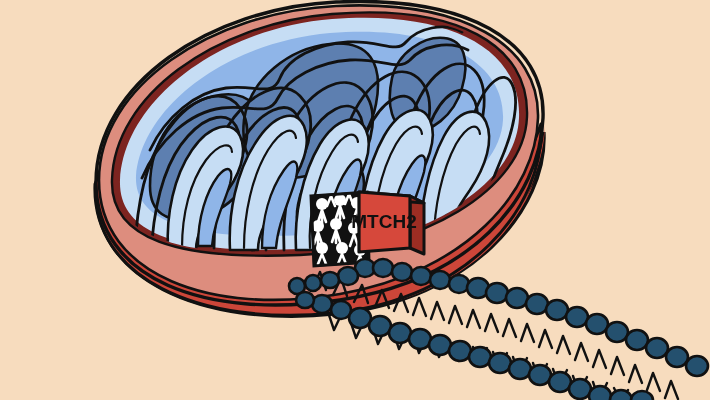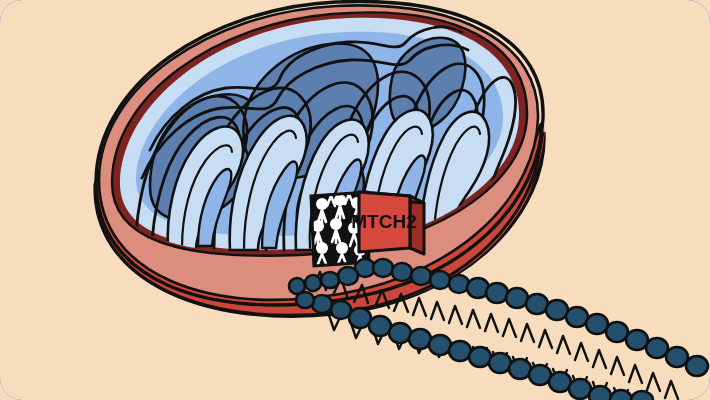--- a/index.html
+++ b/index.html
@@ -8,21 +8,20 @@
     padding: 0;
     background: #f7dcbe;
   }
   #stage {
     position: relative;
     width: 710px;
     height: 400px;
     overflow: hidden;
     background: #1d4ed8;
     font-family: "Liberation Sans", sans-serif;
-    border-radius: 22px;
   }
   #scene { display: block; width: 710px; height: 400px; }
   .lbl {
     font-family: "Liberation Sans", sans-serif;
     font-weight: 700;
     fill: #111111;
   }
 </style>
 </head>
 <body>

